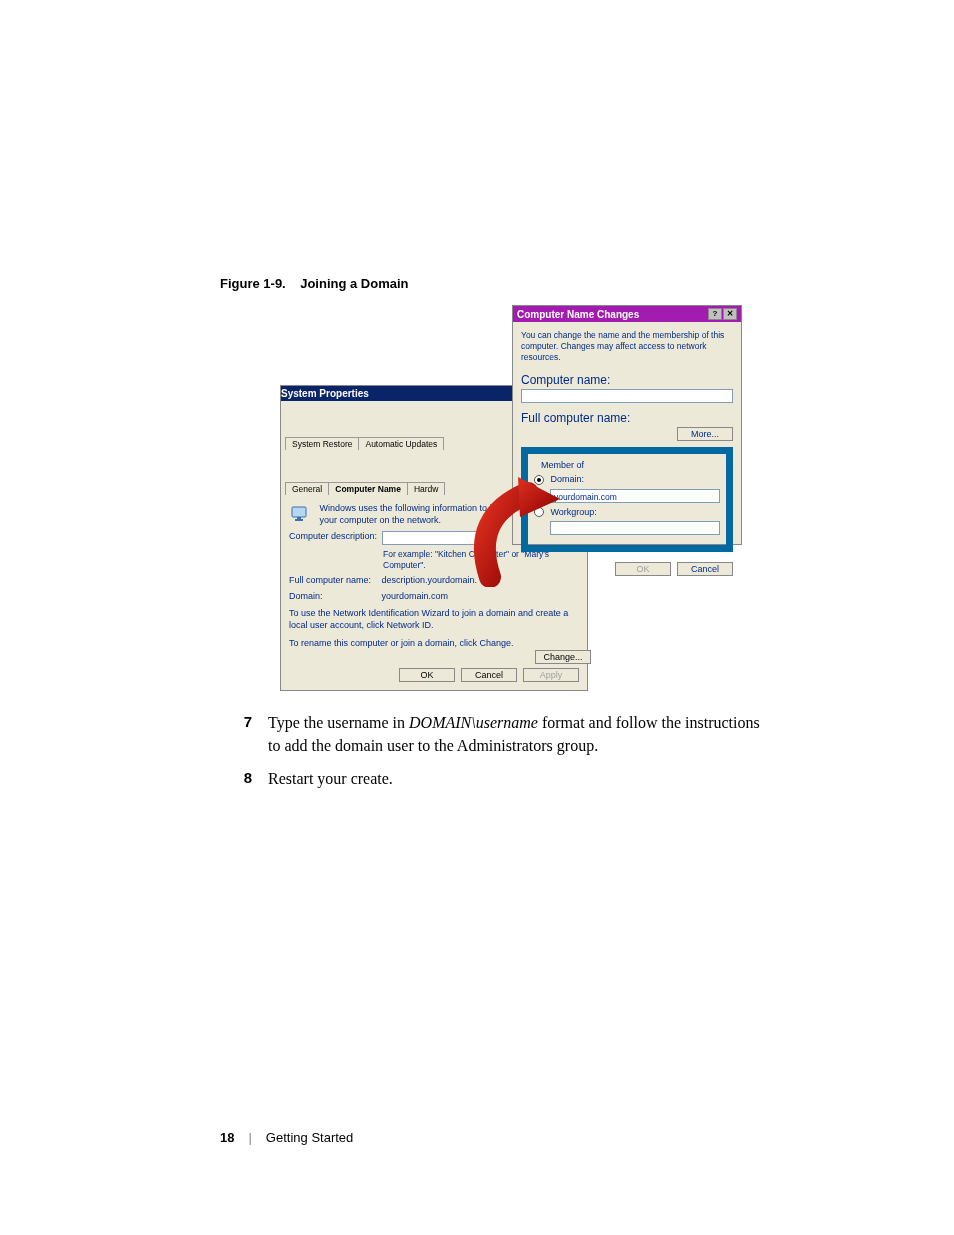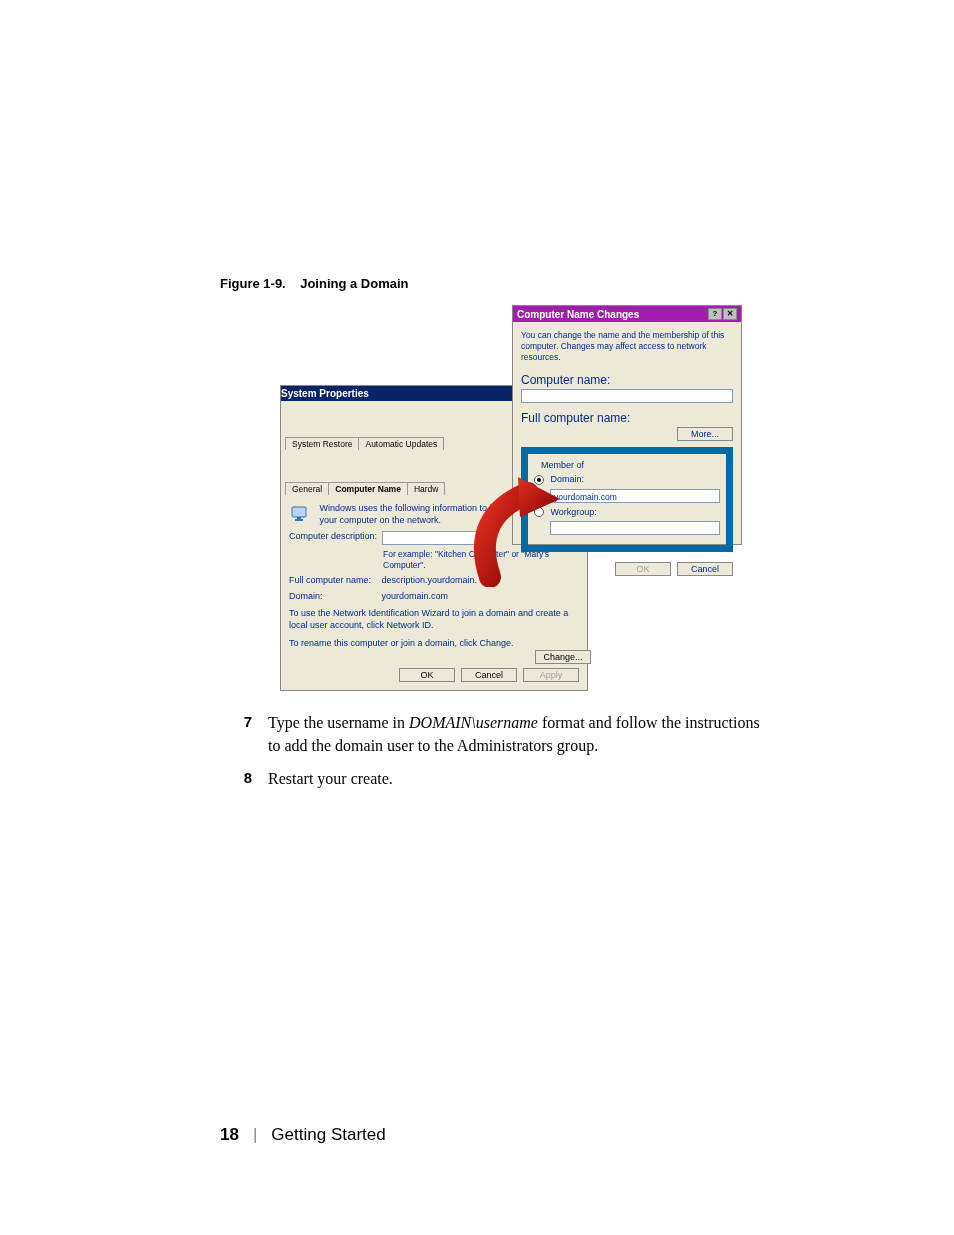--- a/index.html
+++ b/index.html
@@ -244,21 +244,21 @@
   }
   .step-text { flex: 1; }
   .italic { font-style: italic; }
 
   
   .footer {
     position: absolute;
     left: 220px;
     bottom: 90px;
     font-family: Arial, Helvetica, sans-serif;
-    font-size: 17px;
+    font-size: 13px;
     display: flex;
     align-items: center;
     gap: 14px;
   }
   .footer .pg { font-weight: bold; }
   .footer .sep { color: #888; }
 </style>
 </head>
 <body>
 

